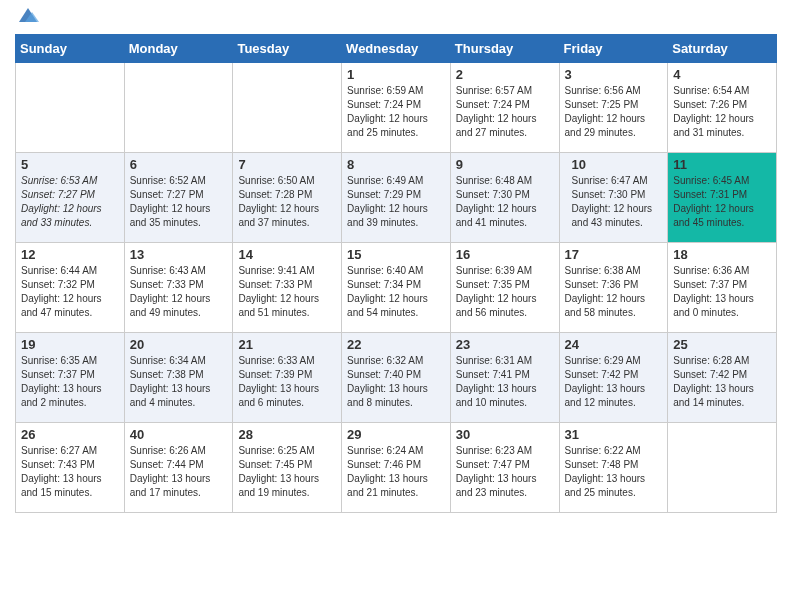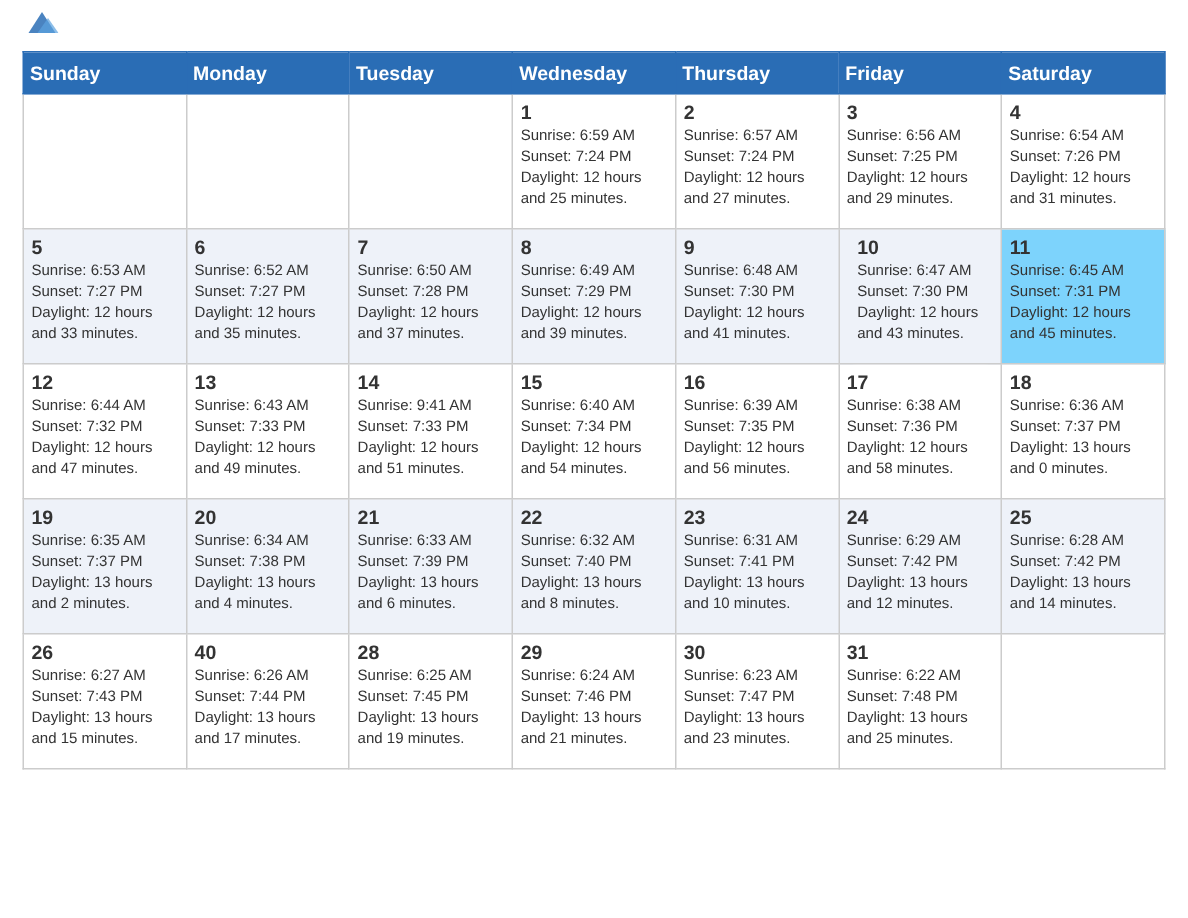--- a/index.html
+++ b/index.html
@@ -174,21 +174,21 @@
             <span class="day-num">4</span>
             <div class="day-info" style="white-space: pre-line;">Sunrise: 6:54 AM
 Sunset: 7:26 PM
 Daylight: 12 hours
 and 31 minutes.</div>
           </td>
         </tr>
         <tr style="background-color: rgb(238, 242, 249);">
           <td style="background-color: rgb(238, 242, 249);">
             <span class="day-num">5</span>
-            <div class="day-info" style="white-space: pre-line;">Sunrise: 6:53 AM
+            <div class="day-info" style="white-space: pre-line; font-style: italic;">Sunrise: 6:53 AM
 Sunset: 7:27 PM
 Daylight: 12 hours
 and 33 minutes.</div>
           </td>
           <td style="background-color: rgb(238, 242, 249);">
             <span class="day-num">6</span>
             <div class="day-info" style="white-space: pre-line;">Sunrise: 6:52 AM
 Sunset: 7:27 PM
 Daylight: 12 hours
 and 35 minutes.</div>
@@ -214,21 +214,21 @@
 Daylight: 12 hours
 and 41 minutes.</div>
           </td>
           <td style="background-color: rgb(238, 242, 249); padding-left: 12px;">
             <span class="day-num">10</span>
             <div class="day-info" style="white-space: pre-line;">Sunrise: 6:47 AM
 Sunset: 7:30 PM
 Daylight: 12 hours
 and 43 minutes.</div>
           </td>
-          <td style="background-color: #7dd3fc;">
+          <td style="background-color: #14b8a6;">
             <span class="day-num">11</span>
             <div class="day-info" style="white-space: pre-line;">Sunrise: 6:45 AM
 Sunset: 7:31 PM
 Daylight: 12 hours
 and 45 minutes.</div>
           </td>
         </tr>
         <tr style="background-color: rgb(255, 255, 255);">
           <td style="background-color: rgb(255, 255, 255);">
             <span class="day-num">12</span>

